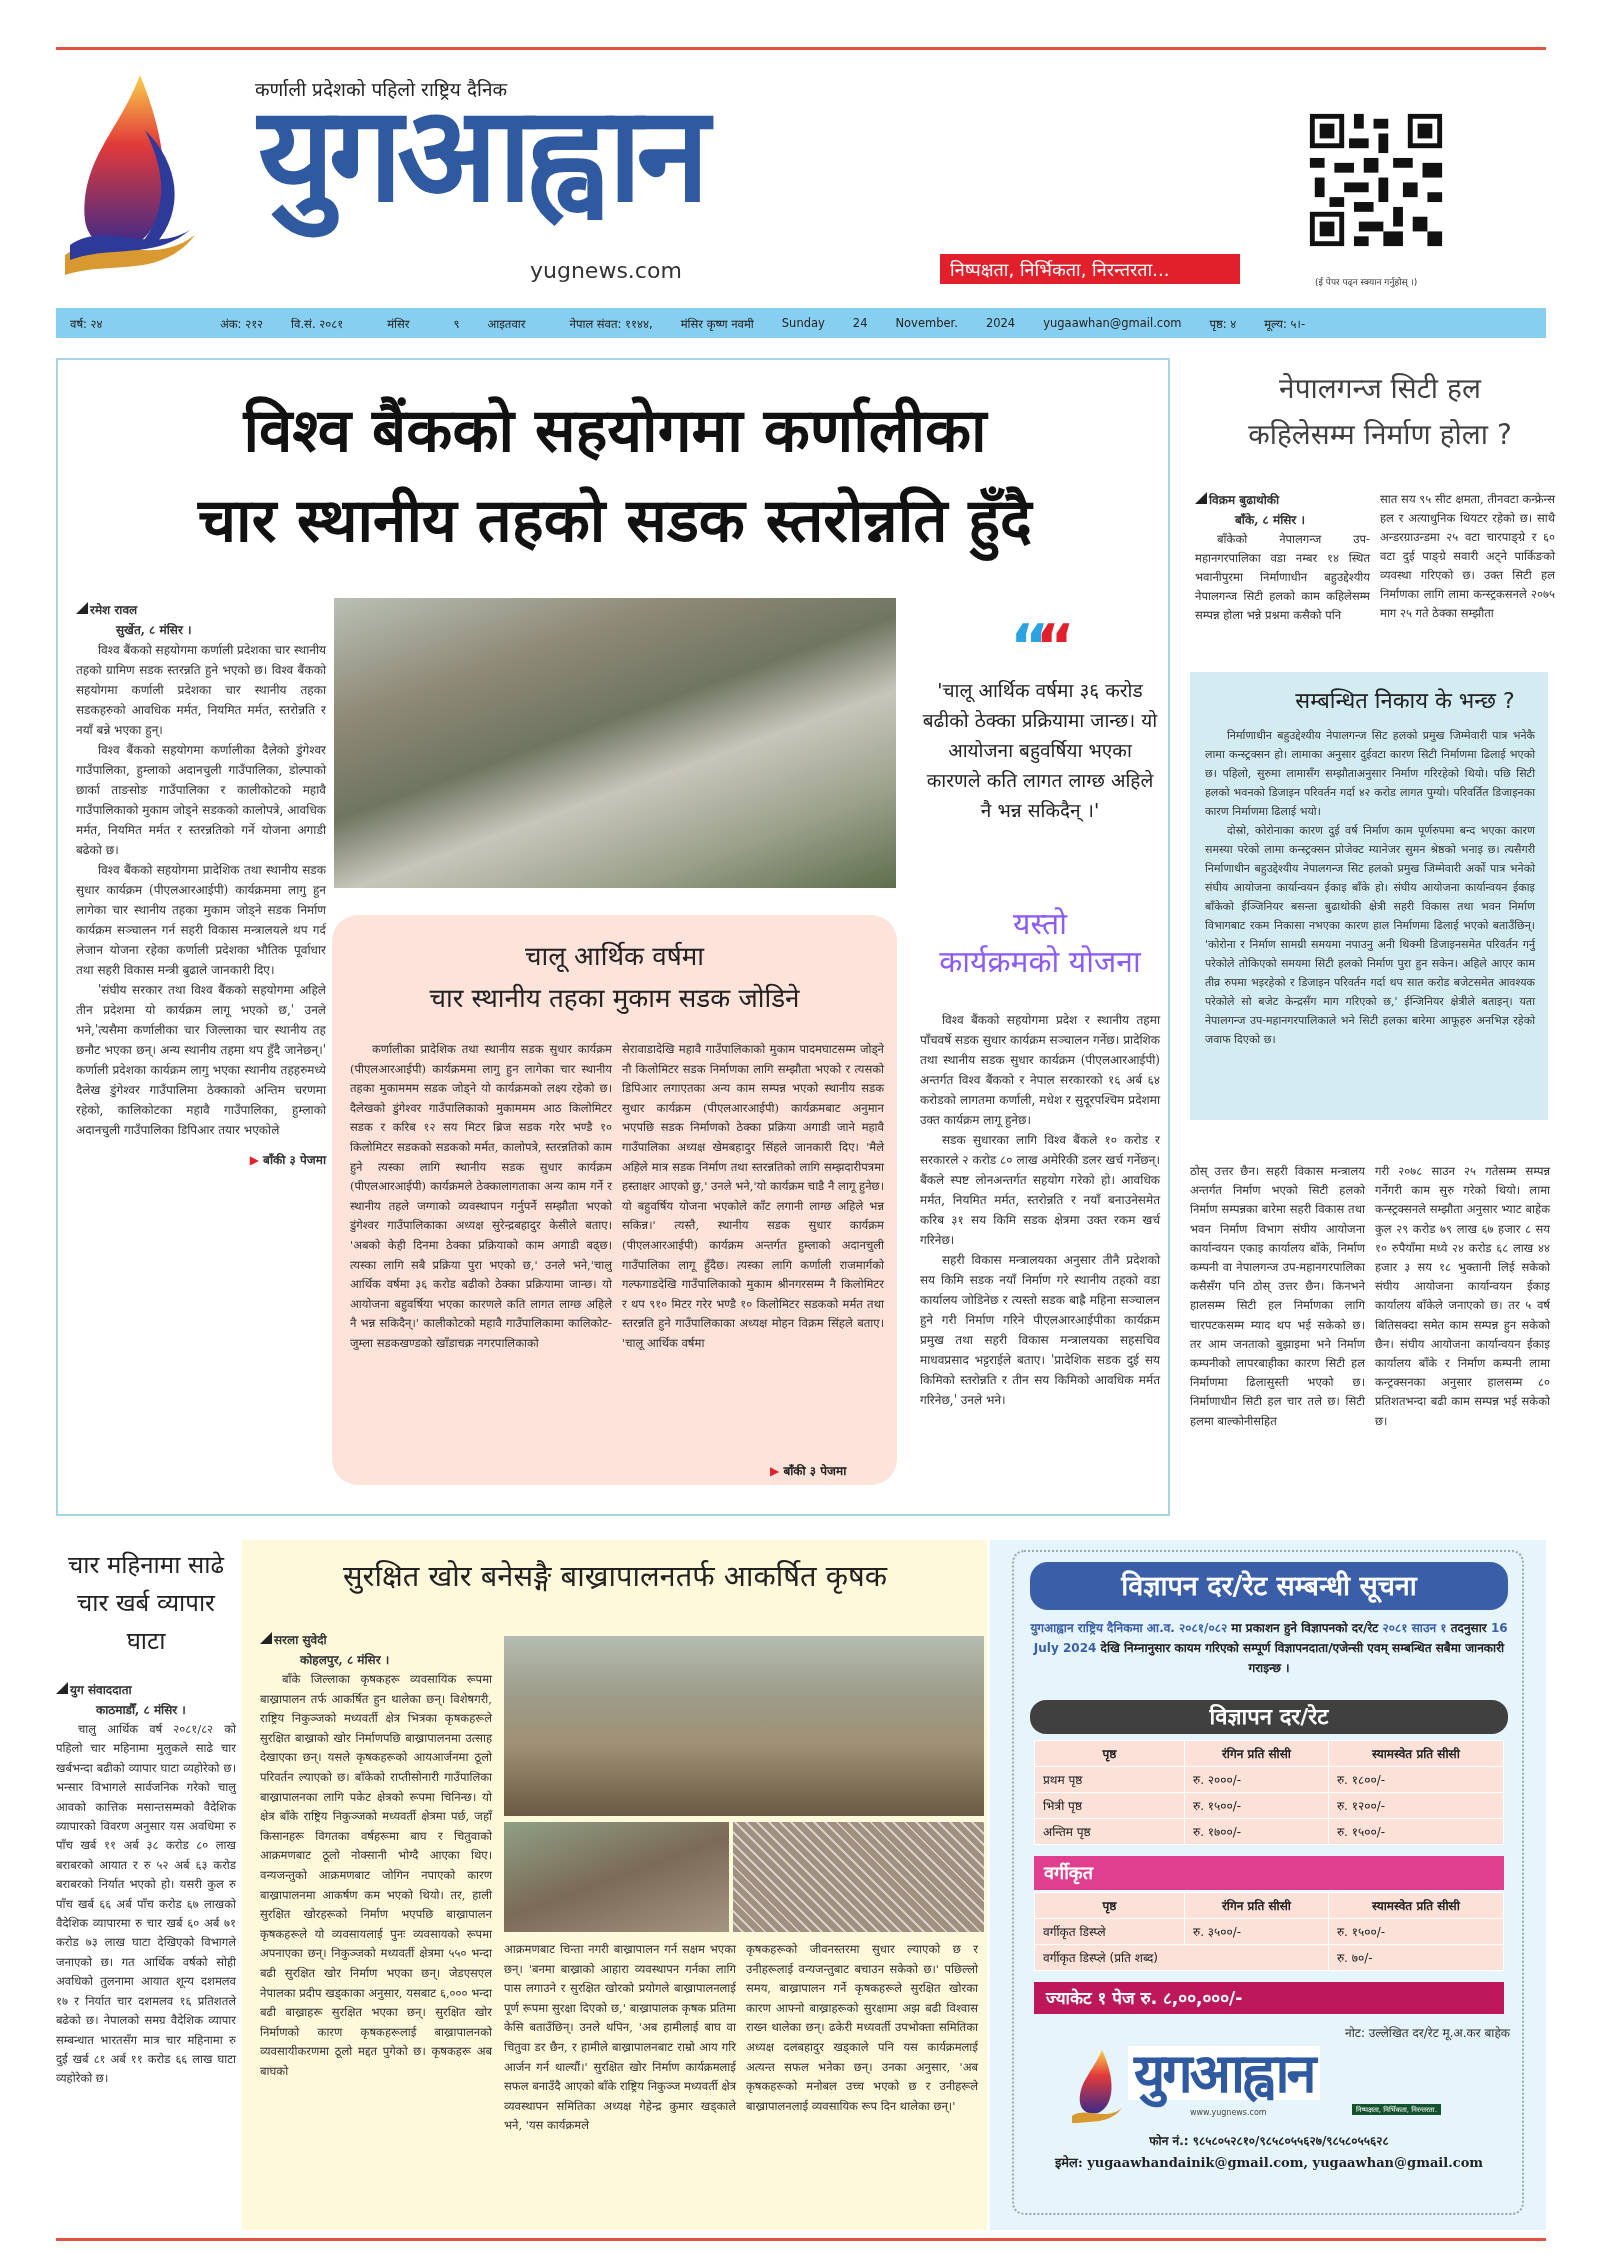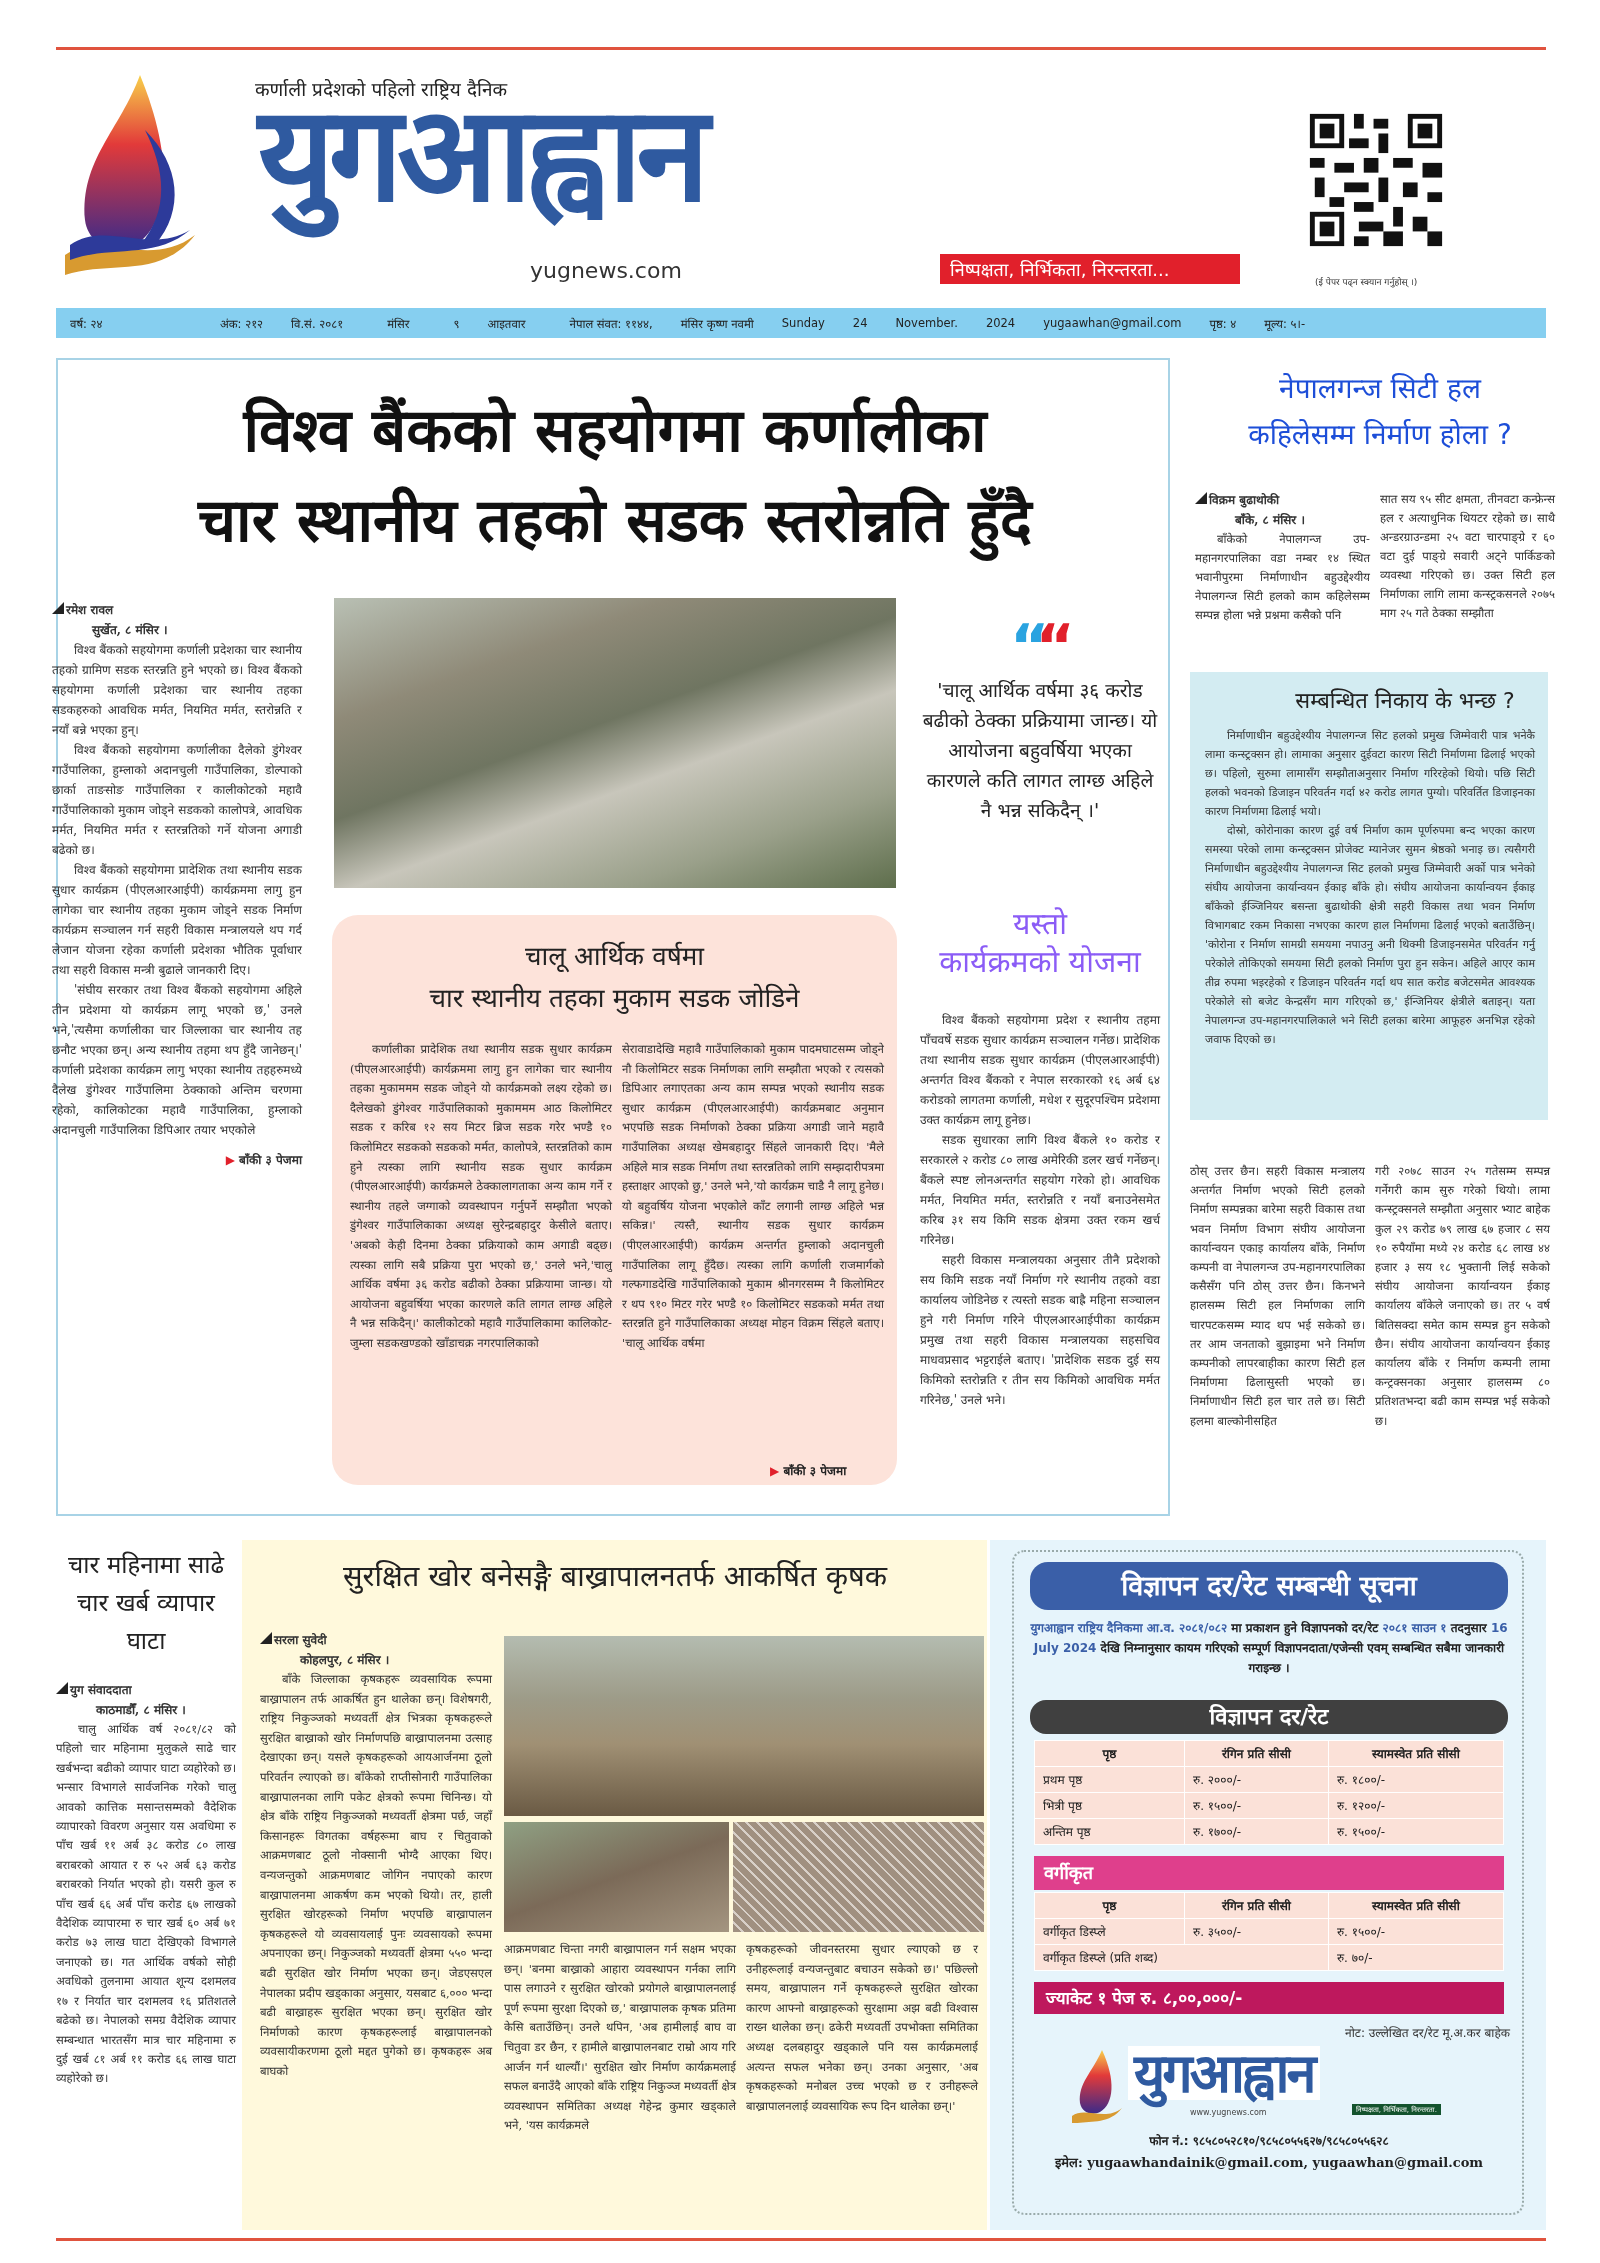--- a/index.html
+++ b/index.html
@@ -18,21 +18,21 @@
 .headline{left:80px;top:385px;width:1070px;font-family:"DejaVu Serif",serif;font-weight:900;font-size:60px;line-height:90px;text-align:center;color:#111}
 .col{font-family:"DejaVu Serif",serif;font-size:12px;line-height:20px;text-align:justify;color:#333}
 .byline{font-weight:bold;font-size:12px;line-height:20px}
 .tri{display:inline-block;width:0;height:0;border-left:12px solid transparent;border-bottom:12px solid #222;margin-right:2px}
 .photo1{left:334px;top:598px;width:562px;height:290px;background:linear-gradient(160deg,#b9c0b4 0%,#8f8a78 25%,#6f7561 45%,#c8c6bb 60%,#9aa08a 80%,#5e6e4c 100%)}
 .quote-mark{left:1010px;top:616px;font-size:60px;font-weight:900;line-height:1}
 .quote{left:920px;top:675px;width:240px;font-size:19px;line-height:30px;text-align:center;color:#222}
 .pink{left:332px;top:915px;width:565px;height:570px;background:#fde3da;border-radius:26px}
 .pink-title{left:332px;top:935px;width:565px;text-align:center;font-size:26px;line-height:42px;color:#222}
 .sub-h{font-size:30px;line-height:38px;text-align:center;color:#8b5cf6}
-.right-top-h{left:1190px;top:366px;width:380px;text-align:center;font-size:28px;line-height:46px;color:#1d4ed8}
+.right-top-h{left:1190px;top:366px;width:380px;text-align:center;font-size:28px;line-height:46px;color:#404040}
 .blue-box{left:1190px;top:672px;width:358px;height:448px;background:#d3ecf2}
 .cont{font-weight:bold;font-size:12px}
 .cont .arrow{color:#e1202b}
 .yellow{left:242px;top:1540px;width:745px;height:690px;background:#fff9dc}
 .goat1{left:504px;top:1636px;width:480px;height:180px;background:linear-gradient(180deg,#b4bcb0 0%,#9d9b88 35%,#a09074 60%,#6a5a44 100%)}
 .goat2{left:504px;top:1822px;width:225px;height:110px;background:linear-gradient(160deg,#8fa083 0%,#7b6a58 50%,#a49580 100%)}
 .goat3{left:733px;top:1822px;width:251px;height:110px;background:repeating-linear-gradient(45deg,#a09080 0 6px,#d8d0c8 6px 8px)}
 .ad{left:990px;top:1540px;width:556px;height:690px;background:#e6f4fb}
 .ad-inner{left:1012px;top:1550px;width:512px;height:665px;border:2px dotted #9aa;border-radius:12px}
 .ad-h1{left:1030px;top:1562px;width:478px;height:48px;background:#3a5fa8;border-radius:18px;color:#fff;font-weight:bold;font-size:27px;text-align:center;line-height:48px}
@@ -126,21 +126,21 @@
   <span>पृष्ठ: ४</span>
   <span>मूल्य: ५।-</span>
 </div>
 
 <div class="abs main-box"></div>
 <div class="abs headline">
   <div>विश्व बैंकको सहयोगमा कर्णालीका</div>
   <div>चार स्थानीय तहको सडक स्तरोन्नति हुँदै</div>
 </div>
 
-<div class="abs col" style="left:52px;top:600px;width:250px">
+<div class="abs col" style="left:76px;top:600px;width:250px">
   <div class="byline"><span class="tri"></span><span>रमेश रावल</span></div>
   <div class="byline" style="padding-left:40px">सुर्खेत, ८ मंसिर ।</div>
   <p style="text-indent:22px">विश्व बैंकको सहयोगमा कर्णाली प्रदेशका चार स्थानीय तहको ग्रामिण सडक स्तरन्नति हुने भएको छ। विश्व बैंकको सहयोगमा कर्णाली प्रदेशका चार स्थानीय तहका सडकहरुको आवधिक मर्मत, नियमित मर्मत, स्तरोन्नति र नयाँ बन्ने भएका हुन्।</p>
   <p style="text-indent:22px">विश्व बैंकको सहयोगमा कर्णालीका दैलेको डुंगेश्वर गाउँपालिका, हुम्लाको अदानचुली गाउँपालिका, डोल्पाको छार्का ताङसोङ गाउँपालिका र कालीकोटको महावै गाउँपालिकाको मुकाम जोड्ने सडकको कालोपत्रे, आवधिक मर्मत, नियमित मर्मत र स्तरन्नतिको गर्ने योजना अगाडी बढेको छ।</p>
   <p style="text-indent:22px">विश्व बैंकको सहयोगमा प्रादेशिक तथा स्थानीय सडक सुधार कार्यक्रम (पीएलआरआईपी) कार्यक्रममा लागु हुन लागेका चार स्थानीय तहका मुकाम जोड्ने सडक निर्माण कार्यक्रम सञ्चालन गर्न सहरी विकास मन्त्रालयले थप गर्द लेजान योजना रहेका कर्णाली प्रदेशका भौतिक पूर्वाधार तथा सहरी विकास मन्त्री बुढाले जानकारी दिए।</p>
   <p style="text-indent:22px">'संघीय सरकार तथा विश्व बैंकको सहयोगमा अहिले तीन प्रदेशमा यो कार्यक्रम लागू भएको छ,' उनले भने,'त्यसैमा कर्णालीका चार जिल्लाका चार स्थानीय तह छनौट भएका छन्। अन्य स्थानीय तहमा थप हुँदै जानेछन्।' कर्णाली प्रदेशका कार्यक्रम लागु भएका स्थानीय तहहरुमध्ये दैलेख डुंगेश्वर गाउँपालिमा ठेक्काको अन्तिम चरणमा रहेको, कालिकोटका महावै गाउँपालिका, हुम्लाको अदानचुली गाउँपालिका डिपिआर तयार भएकोले</p>
   <div class="cont" style="text-align:right;margin-top:10px"><span class="arrow">▶ </span><span>बाँकी ३ पेजमा</span></div>
 </div>
 
 <div class="abs photo1"></div>

